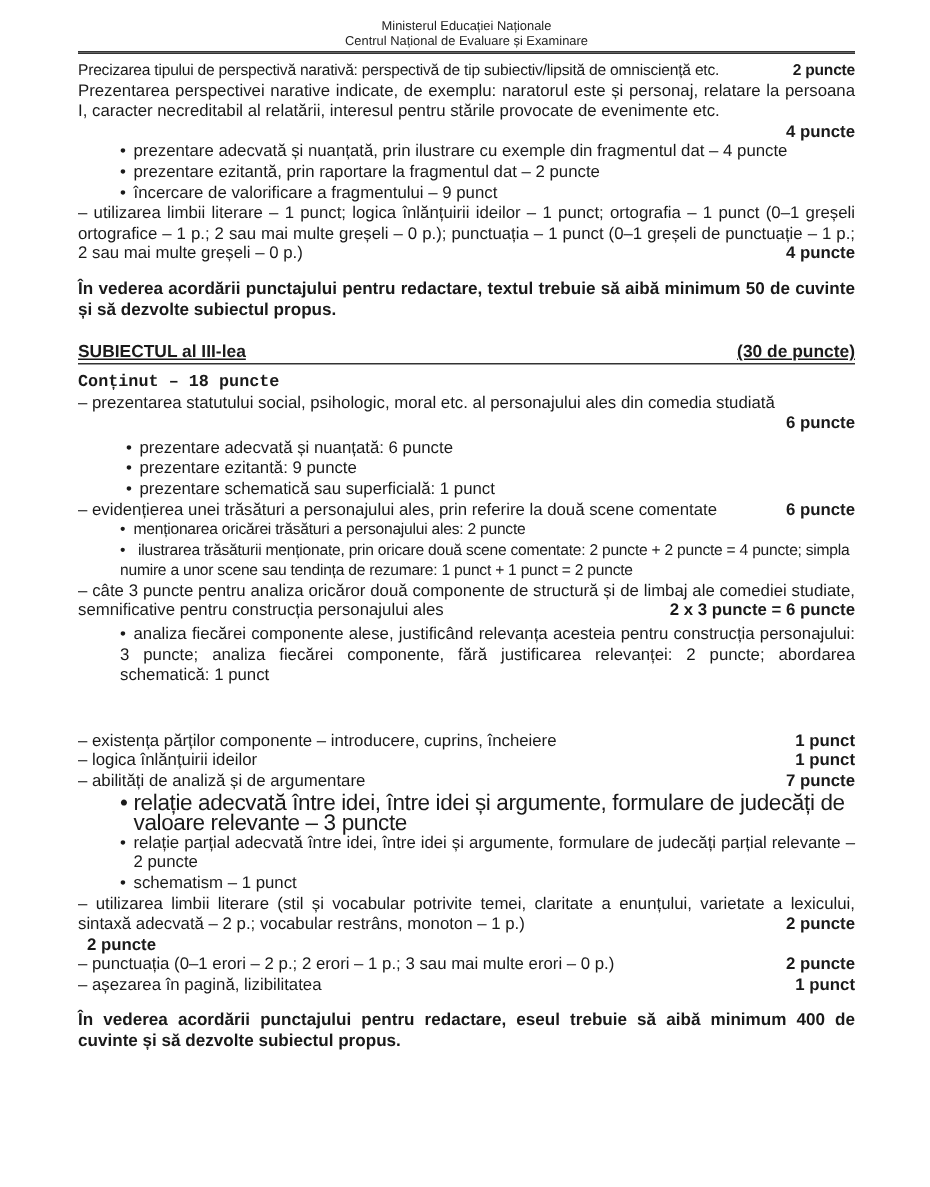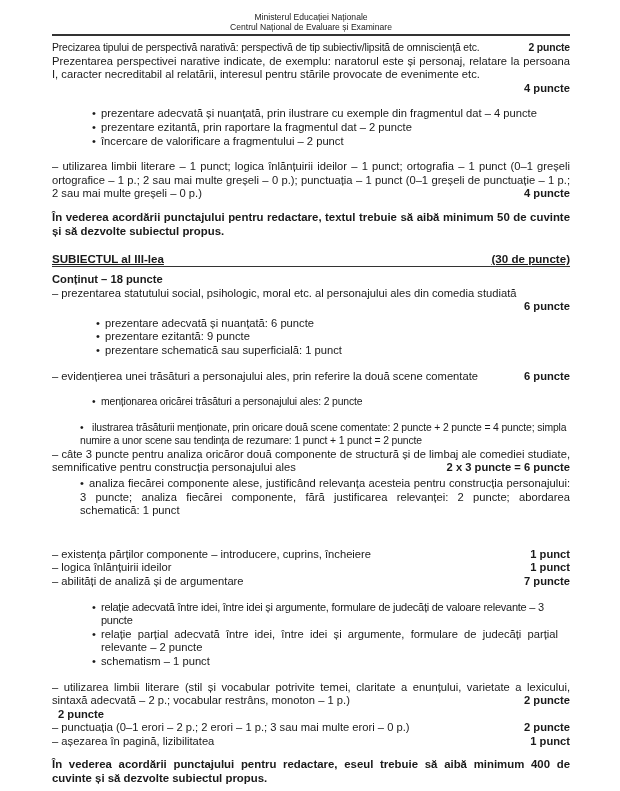--- a/index.html
+++ b/index.html
@@ -12,26 +12,26 @@
   .hdr { text-align: center; font-size: 8.6px; line-height: 10px; padding-top: 12px; color: #222; }
   .hdr-rule { border-bottom: 1px solid #333; margin-top: 2px; height: 0; }
   .subj { display: flex; justify-content: space-between; font-weight: bold; font-size: 11.6px;
           text-decoration: underline; margin-top: 10px; line-height: 14px; }
   .subj-under { border-bottom: 1px solid #333; margin-top: 0px; height:0; }
   .p { margin: 0; text-align: justify; }
   .row { display: flex; justify-content: space-between; align-items: flex-start; }
   .row .l { flex: 1; }
   .pts { font-weight: bold; white-space: nowrap; margin-left: 6px; }
   .right { text-align: right; font-weight: bold; }
-  ul.b { margin: 12px; padding-left: 28px; list-style: none; }
+  ul.b { margin: 0; padding-left: 28px; list-style: none; }
   ul.b li { position: relative; padding-left: 9px; }
   ul.b li::before { content: "•"; position: absolute; left: 0; top: 0; }
   .small { font-size: 10.4px; letter-spacing: -0.15px; }
   .note { font-weight: bold; text-align: justify; margin-top: 8px; font-size: 11.4px; line-height: 14px; }
-  .secttl { font-weight: bold; margin-top: 6px; }
+  .secttl { font-weight: bold; margin-top: 6px; font-family: Liberation Mono, monospace; }
   .gap { height: 30px; }
 </style>
 </head>
 <body>
 
 <div class="page">
   <div class="hdr">
     <div>Ministerul Educației Naționale</div>
     <div>Centrul Național de Evaluare și Examinare</div>
   </div>
@@ -42,21 +42,21 @@
   <div style="margin-top:5px">
     <div class="row small">
       <span class="l">Precizarea tipului de perspectivă narativă: perspectivă de tip subiectiv/lipsită de omnisciență etc.</span>
       <span class="pts">2 puncte</span>
     </div>
     <p class="p">Prezentarea perspectivei narative indicate, de exemplu: naratorul este și personaj, relatare la persoana I, caracter necreditabil al relatării, interesul pentru stările provocate de evenimente etc.</p>
     <div class="right">4 puncte</div>
     <ul class="b">
       <li>prezentare adecvată și nuanțată, prin ilustrare cu exemple din fragmentul dat – 4 puncte</li>
       <li>prezentare ezitantă, prin raportare la fragmentul dat – 2 puncte</li>
-      <li>încercare de valorificare a fragmentului – 2 punct</li>
+      <li>încercare de valorificare a fragmentului – 9 punct</li>
     </ul>
     <div style="position:relative">
       <p class="p" style="padding-right:0"><span>– utilizarea limbii literare – 1 punct; logica înlănțuirii ideilor – 1 punct; ortografia – 1 punct (0–1 greșeli ortografice – 1 p.; 2 sau mai multe greșeli – 0 p.); punctuația – 1 punct (0–1 greșeli de punctuație – 1 p.; 2 sau mai multe greșeli – 0 p.)</span><span class="pts" style="float:right">4 puncte</span></p>
     </div>
     <div class="note" style="margin-top:9px">În vederea acordării punctajului pentru redactare, textul trebuie să aibă minimum 50 de cuvinte și să dezvolte subiectul propus.</div>
   </div>
 
   <div class="subj" style="margin-top:14px">
     <span>SUBIECTUL al III-lea</span>
     <span>(30 de puncte)</span>
@@ -98,21 +98,21 @@
   </div>
   <div class="row">
     <span class="l">– logica înlănțuirii ideilor</span>
     <span class="pts">1 punct</span>
   </div>
   <div class="row">
     <span class="l">– abilități de analiză și de argumentare</span>
     <span class="pts">7 puncte</span>
   </div>
   <ul class="b" style="padding-left:28px">
-    <li class="small" style="font-size:11px;letter-spacing:-0.25px">relație adecvată între idei, între idei și argumente, formulare de judecăți de valoare relevante – 3 puncte</li>
+    <li class="small" style="font-size:15px;letter-spacing:-0.25px">relație adecvată între idei, între idei și argumente, formulare de judecăți de valoare relevante – 3 puncte</li>
     <li style="text-align:justify">relație parțial adecvată între idei, între idei și argumente, formulare de judecăți parțial relevante – 2 puncte</li>
     <li>schematism – 1 punct</li>
   </ul>
   <div>
     <p class="p"><span>– utilizarea limbii literare (stil și vocabular potrivite temei, claritate a enunțului, varietate a lexicului, sintaxă adecvată – 2 p.; vocabular restrâns, monoton – 1 p.)</span><span class="pts" style="float:right">2 puncte</span></p>
   </div>
   <div class="row">
     <span class="pts">2 puncte</span>
   </div>
   <div class="row">

